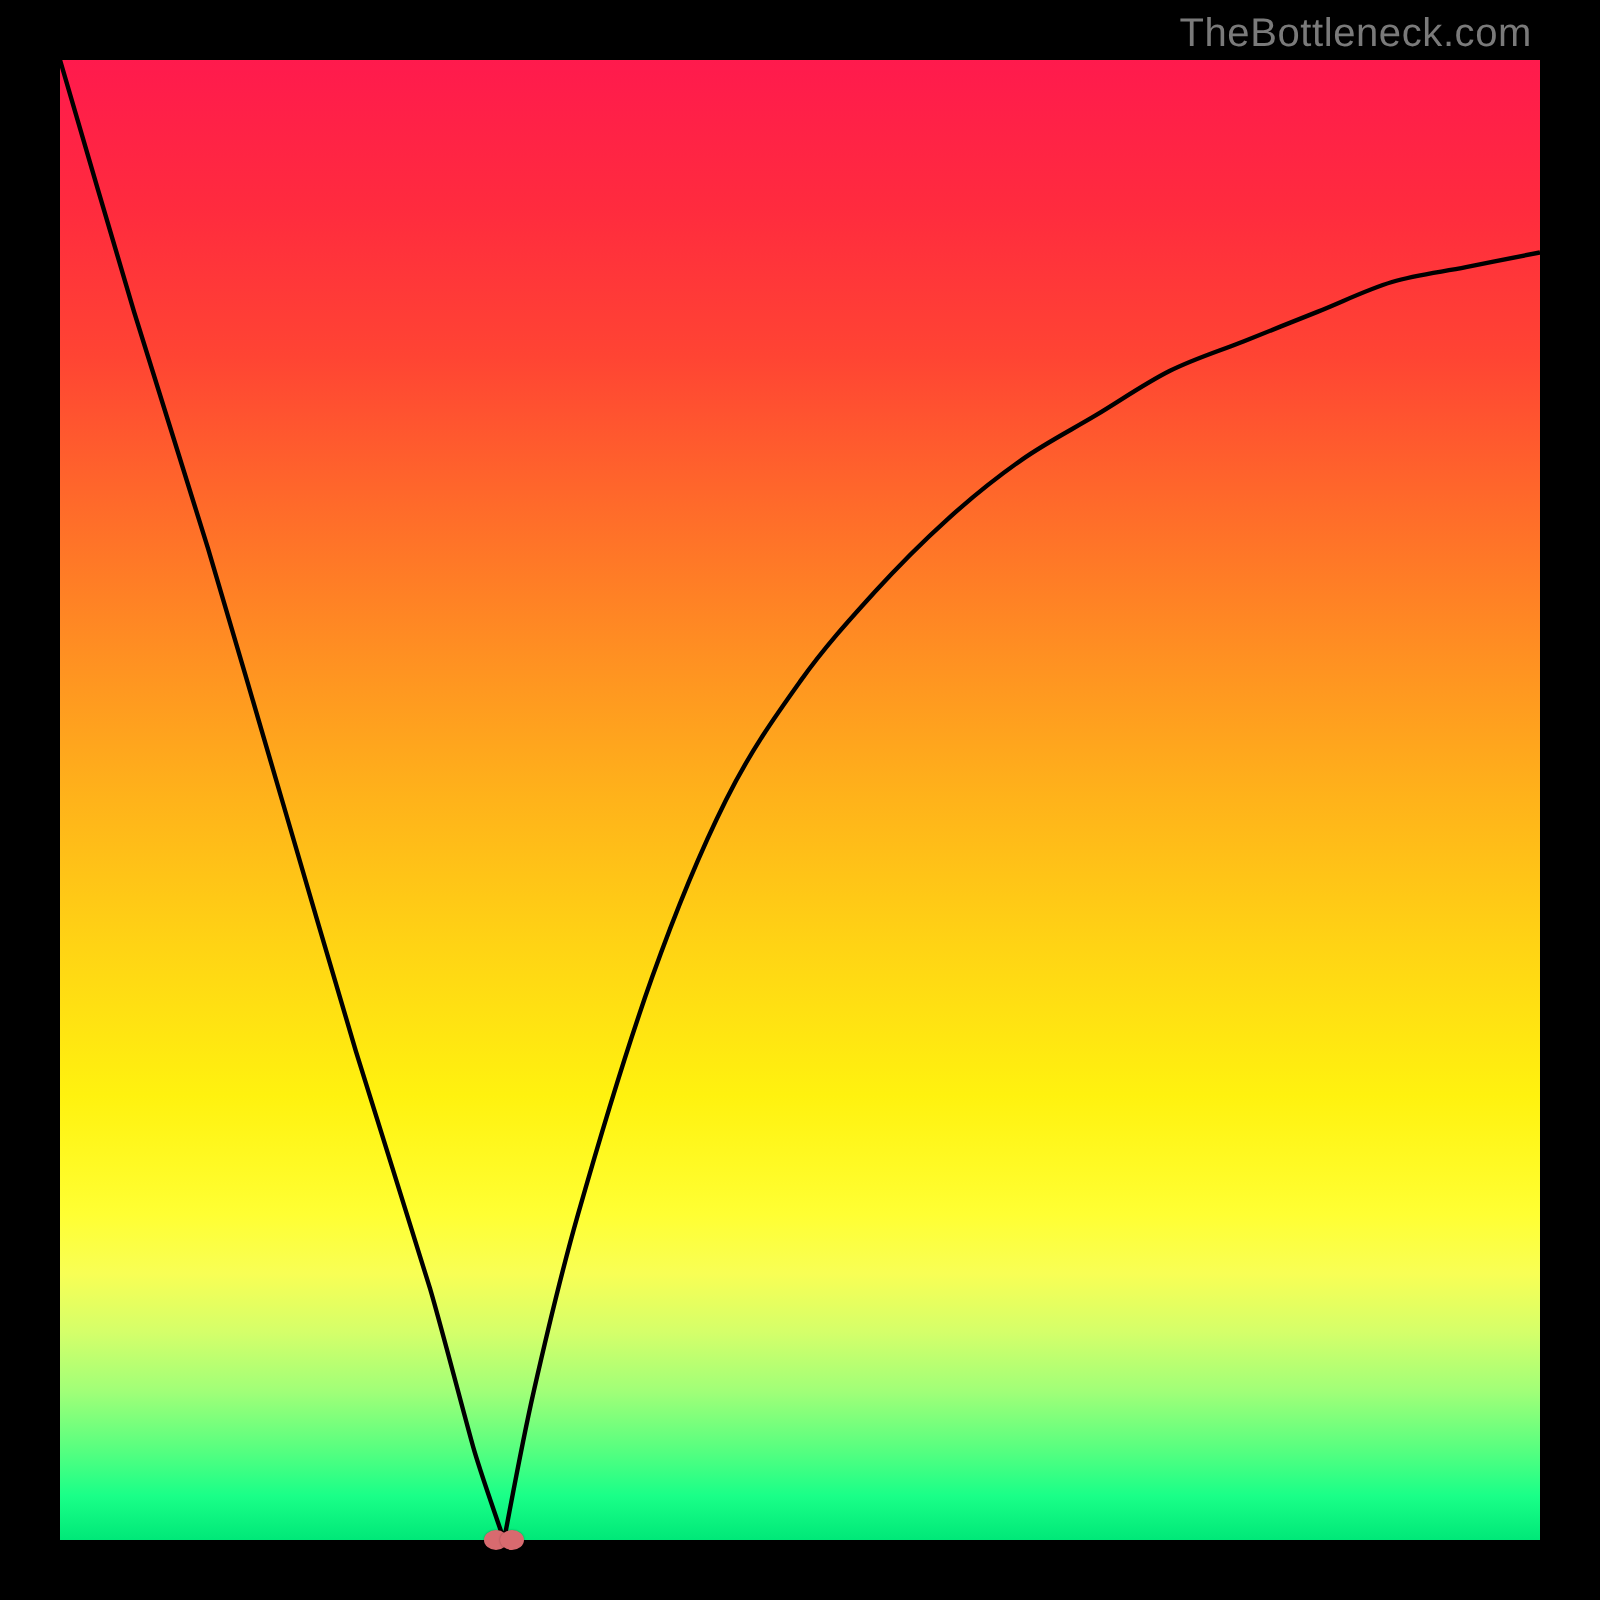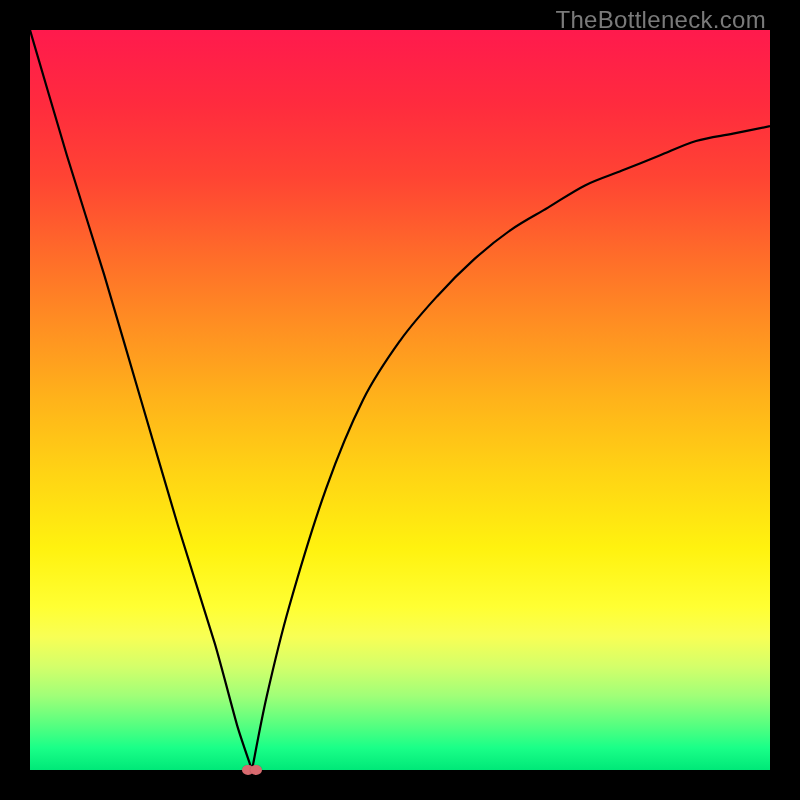--- a/index.html
+++ b/index.html
@@ -32,21 +32,21 @@
       #55ff80 94%,
       #1aff88 97%,
       #00e878 100%
     );
   }
   .watermark {
     position: absolute;
     top: 6px;
     right: 34px;
     font-family: Arial, Helvetica, sans-serif;
-    font-size: 24px;
+    font-size: 20px;
     color: #7a7a7a;
     font-weight: 500;
     letter-spacing: 0.3px;
   }
   .curve-layer {
     position: absolute;
     left: 0;
     top: 0;
     width: 740px;
     height: 740px;

